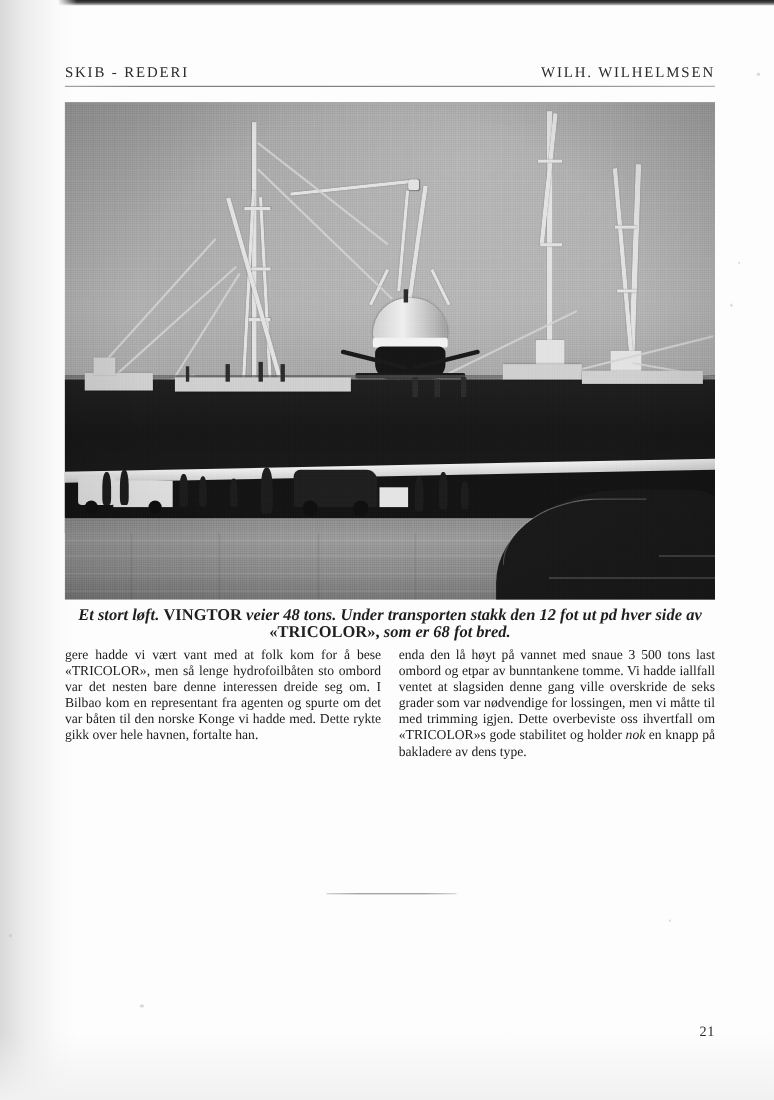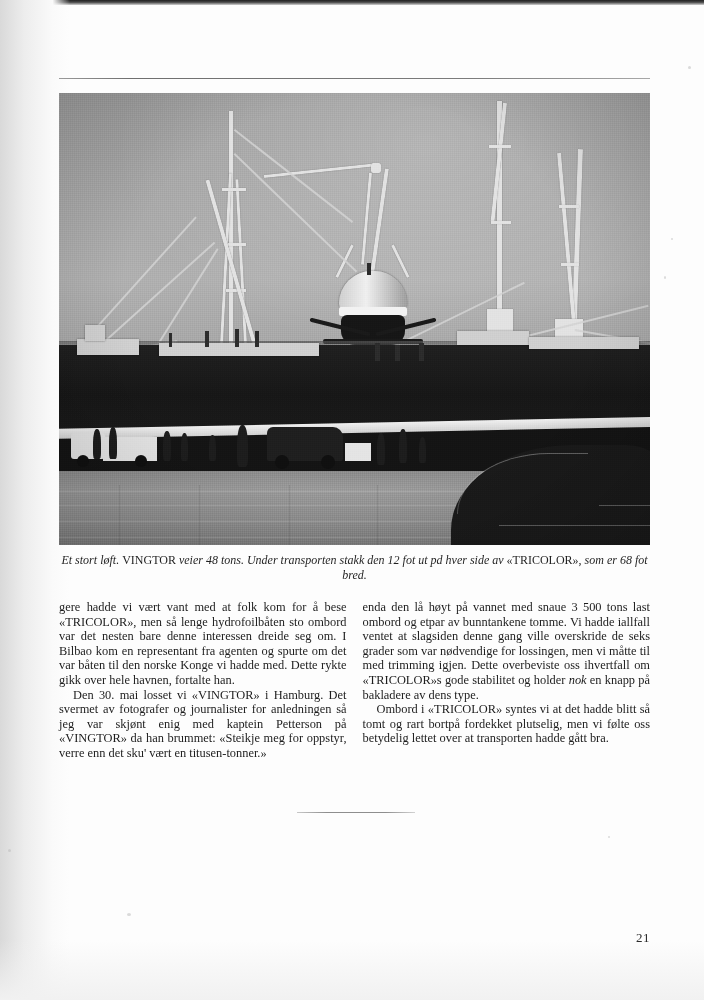--- a/index.html
+++ b/index.html
@@ -212,37 +212,38 @@
     pointer-events: none;
   }
 
   
   .caption {
     position: absolute;
     left: 59px;
     top: 553px;
     width: 591px;
     text-align: center;
-    font-size: 12px;
+    font-size: 15px;
     line-height: 14.5px;
     font-style: italic;
     color: #1f1f1f;
+    font-weight: bold;
   }
   .caption .roman { font-style: normal; }
 
   
   .columns {
     position: absolute;
     left: 59px;
     top: 588px;
     width: 591px;
     display: flex;
     gap: 16px;
   }
-  .col { width: 288px; margin-top: 12px; }
+  .col { width: 288px; }
   .col p {
     margin: 0;
     font-size: 12.4px;
     line-height: 14.6px;
     text-align: justify;
     text-indent: 14px;
     color: #1c1c1c;
     hyphens: manual;
   }
   .col p.noindent { text-indent: 0; }
@@ -275,20 +276,24 @@
   <div class="scan-left-shade"></div>
   <div class="scan-bottom-shade"></div>
 
   <div class="speck" style="left:688px;top:66px;width:3px;height:3px;"></div>
   <div class="speck" style="left:671px;top:238px;width:2px;height:2px;"></div>
   <div class="speck" style="left:664px;top:276px;width:2px;height:3px;"></div>
   <div class="speck" style="left:8px;top:849px;width:3px;height:3px;"></div>
   <div class="speck" style="left:127px;top:913px;width:4px;height:3px;"></div>
   <div class="speck" style="left:608px;top:836px;width:2px;height:2px;"></div>
 
+  <div class="running-head">
+    <span>SKIB - REDERI</span>
+    <span>WILH. WILHELMSEN</span>
+  </div>
   <div class="head-rule"></div>
 
   <figure class="photo" style="margin:0;">
     <div class="sky"></div>
     <div class="sky-lighten"></div>
 
     <div class="mast" style="left:170px;top:18px;width:4px;height:250px;"></div>
     <div class="mast" style="left:160px;top:80px;width:3px;height:190px;transform:rotate(3deg);"></div>
     <div class="mast" style="left:186px;top:86px;width:3px;height:184px;transform:rotate(-3deg);"></div>
     <div class="mast" style="left:163px;top:95px;width:24px;height:3px;"></div>
@@ -397,25 +402,23 @@
     <span>Et stort løft.</span>
     <span class="roman">VINGTOR</span>
     <span>veier 48 tons. Under transporten stakk den 12 fot ut pd hver side av</span>
     <span class="roman">«TRICOLOR»,</span>
     <span>som er 68 fot bred.</span>
   </div>
 
   <div class="columns">
     <div class="col">
       <p class="noindent">gere hadde vi vært vant med at folk kom for å bese «TRICOLOR», men så lenge hydrofoilbåten sto ombord var det nesten bare denne interessen dreide seg om. I Bilbao kom en representant fra agenten og spurte om det var båten til den norske Konge vi hadde med. Dette rykte gikk over hele havnen, fortalte han.</p>
-      <p>Den 30. mai losset vi «VINGTOR» i Hamburg. Det svermet av fotografer og journalister for anledningen så jeg var skjønt enig med kaptein Petterson på «VINGTOR» da han brummet: «Steikje meg for oppstyr, verre enn det sku' vært en titusen-tonner.»</p>
     </div>
     <div class="col">
       <p class="noindent"><span>enda den lå høyt på vannet med snaue 3 500 tons last ombord og etpar av bunntankene tomme. Vi hadde iallfall ventet at slagsiden denne gang ville overskride de seks grader som var nødvendige for lossingen, men vi måtte til med trimming igjen. Dette overbeviste oss ihvertfall om «TRICOLOR»s gode stabilitet og holder </span><em>nok</em><span> en knapp på bakladere av dens type.</span></p>
-      <p>Ombord i «TRICOLOR» syntes vi at det hadde blitt så tomt og rart bortpå fordekket plutselig, men vi følte oss betydelig lettet over at transporten hadde gått bra.</p>
     </div>
   </div>
 
   <div class="bottom-rule"></div>
 
   <div class="folio">21</div>
 
 </div>
 
 </body></html>

